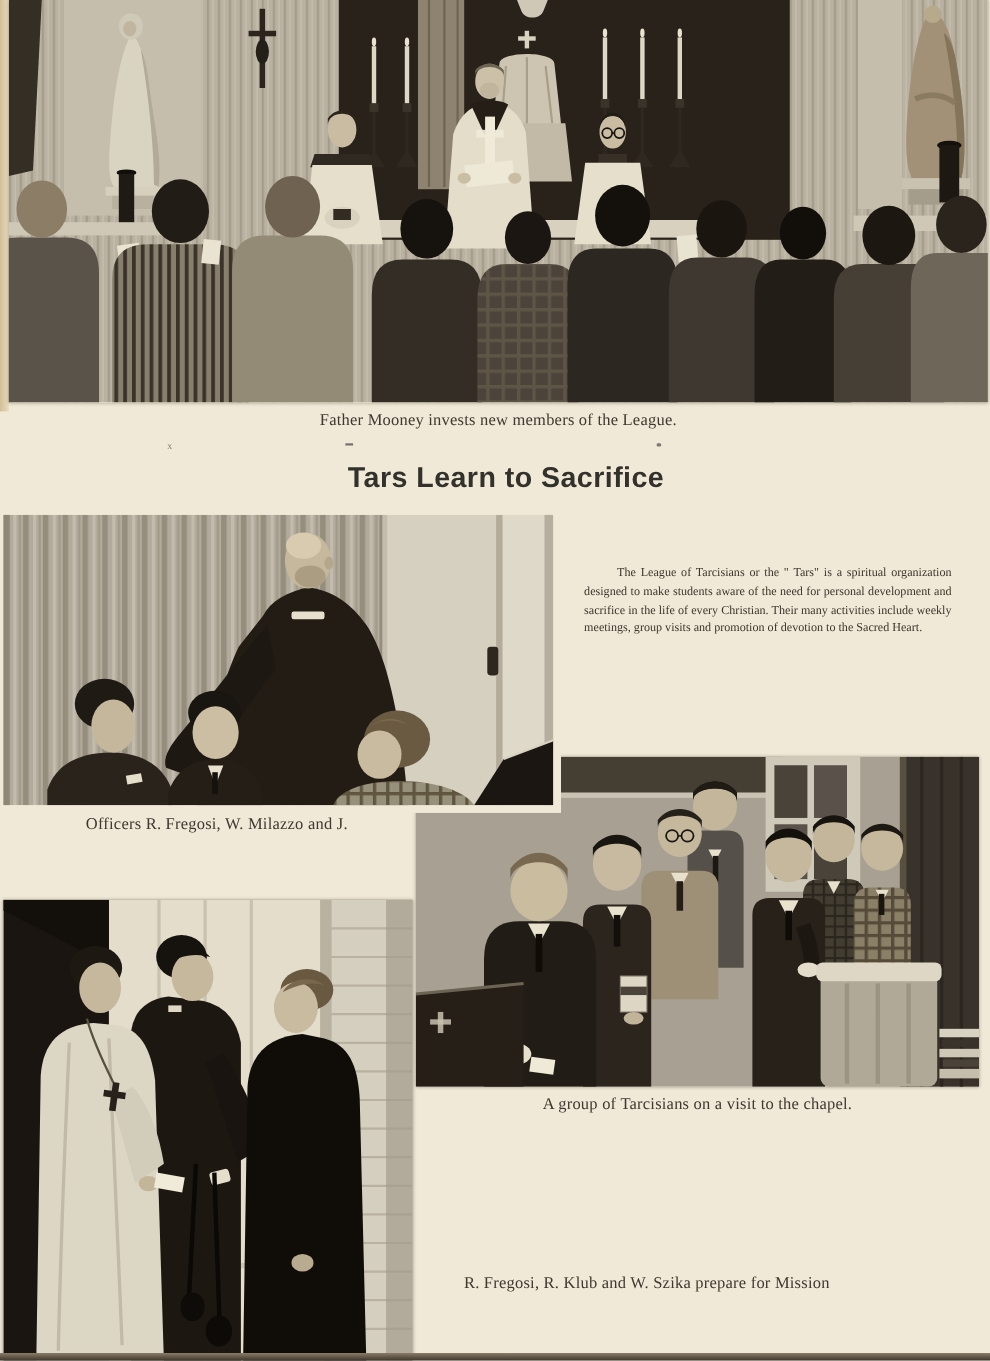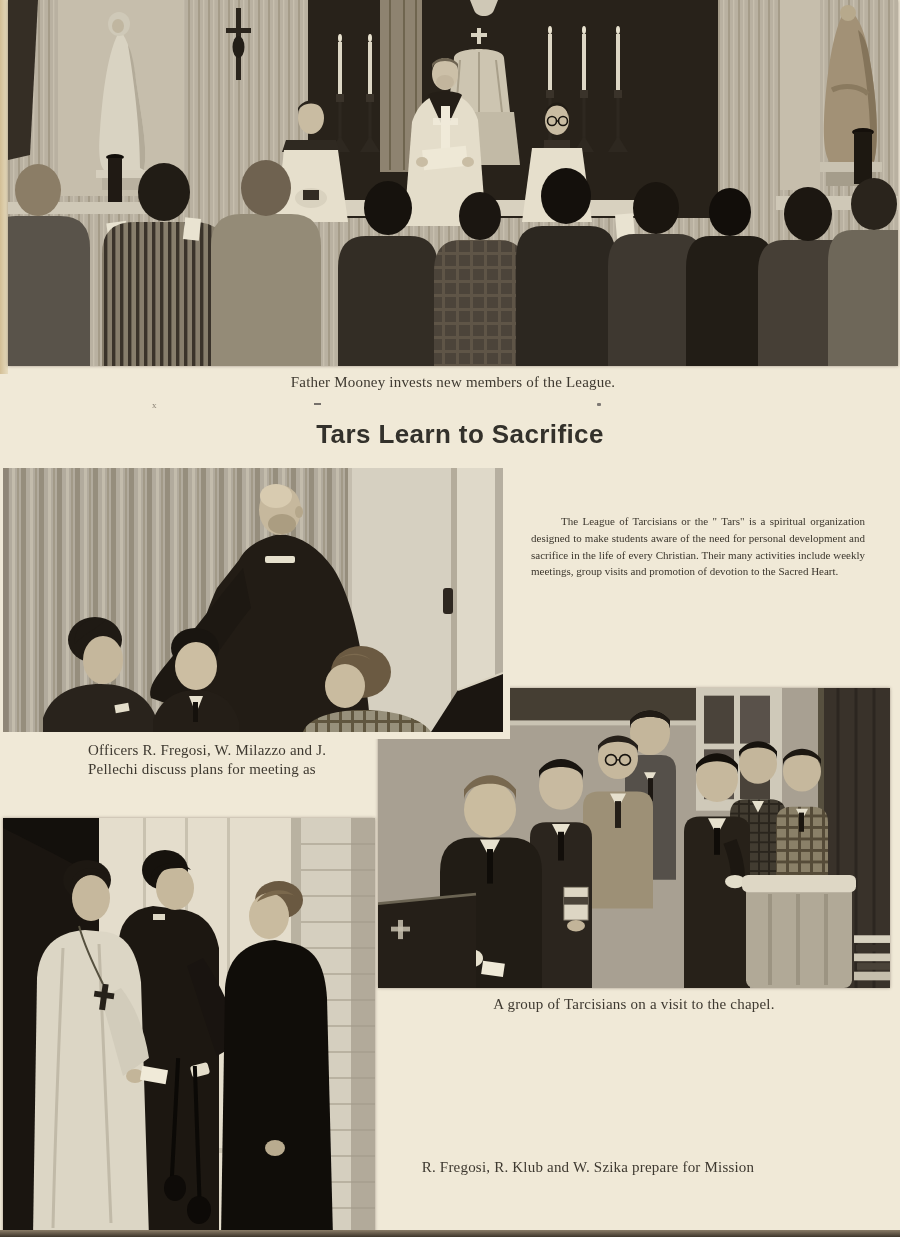--- a/index.html
+++ b/index.html
@@ -13,21 +13,21 @@
   .photo{position:absolute;box-shadow:0 0 3px rgba(70,58,44,.45);}
   .photo svg{display:block;width:100%;height:100%;}
   .caption{
     position:absolute;
     color:#3e3930;
     font-size:15px;line-height:19px;
     letter-spacing:.2px;
   }
   .caption .line{display:block;}
   #caption-altar{left:8px;top:373px;width:890px;text-align:center;}
-  #caption-meeting{left:88px;top:741px;width:330px;text-align:left;}
+  #caption-meeting{left:78px;top:741px;width:330px;text-align:left;}
   #caption-chapel{left:378px;top:995px;width:512px;text-align:center;}
   #caption-pageant{left:393px;top:1158px;width:390px;text-align:center;}
   #page-title{
     position:absolute;left:0;top:419px;width:920px;
     text-align:center;
     font-family:"Liberation Sans", sans-serif;
     font-weight:700;font-size:26px;letter-spacing:.4px;
     color:#33312b;margin:0;
   }
   #intro-paragraph{
@@ -302,21 +302,20 @@
       <path d="M455,222 L500,205 L500,264 L428,264 Z" fill="#1b1611"></path>
       <path d="M455,222 L500,205" stroke="#d9d2c0" stroke-width="2"></path>
       <rect width="6" height="264" fill="#8d8575" opacity=".8"></rect>
     </svg>
   </div>
 
   <div id="intro-paragraph">The League of Tarcisians or the " Tars" is a spiritual organization designed to make students aware of the need for personal development and sacrifice in the life of every Christian.  Their many activities include weekly meetings, group visits and promotion of devotion to the Sacred Heart.</div>
 
   <div class="caption" id="caption-meeting">
     <span class="line">Officers R. Fregosi, W. Milazzo and J.</span>
-    <span class="line">Pellechi discuss plans for meeting as</span>
   </div>
 
   <div class="photo" id="photo-chapel">
     <svg viewBox="0 0 512 313" preserveAspectRatio="none">
       <defs>
         <pattern id="check6" width="10" height="10" patternUnits="userSpaceOnUse">
           <rect width="10" height="10" fill="#423c31"></rect>
           <rect width="10" height="2" fill="#2a251d"></rect>
           <rect width="2" height="10" fill="#2a251d"></rect>
         </pattern>

